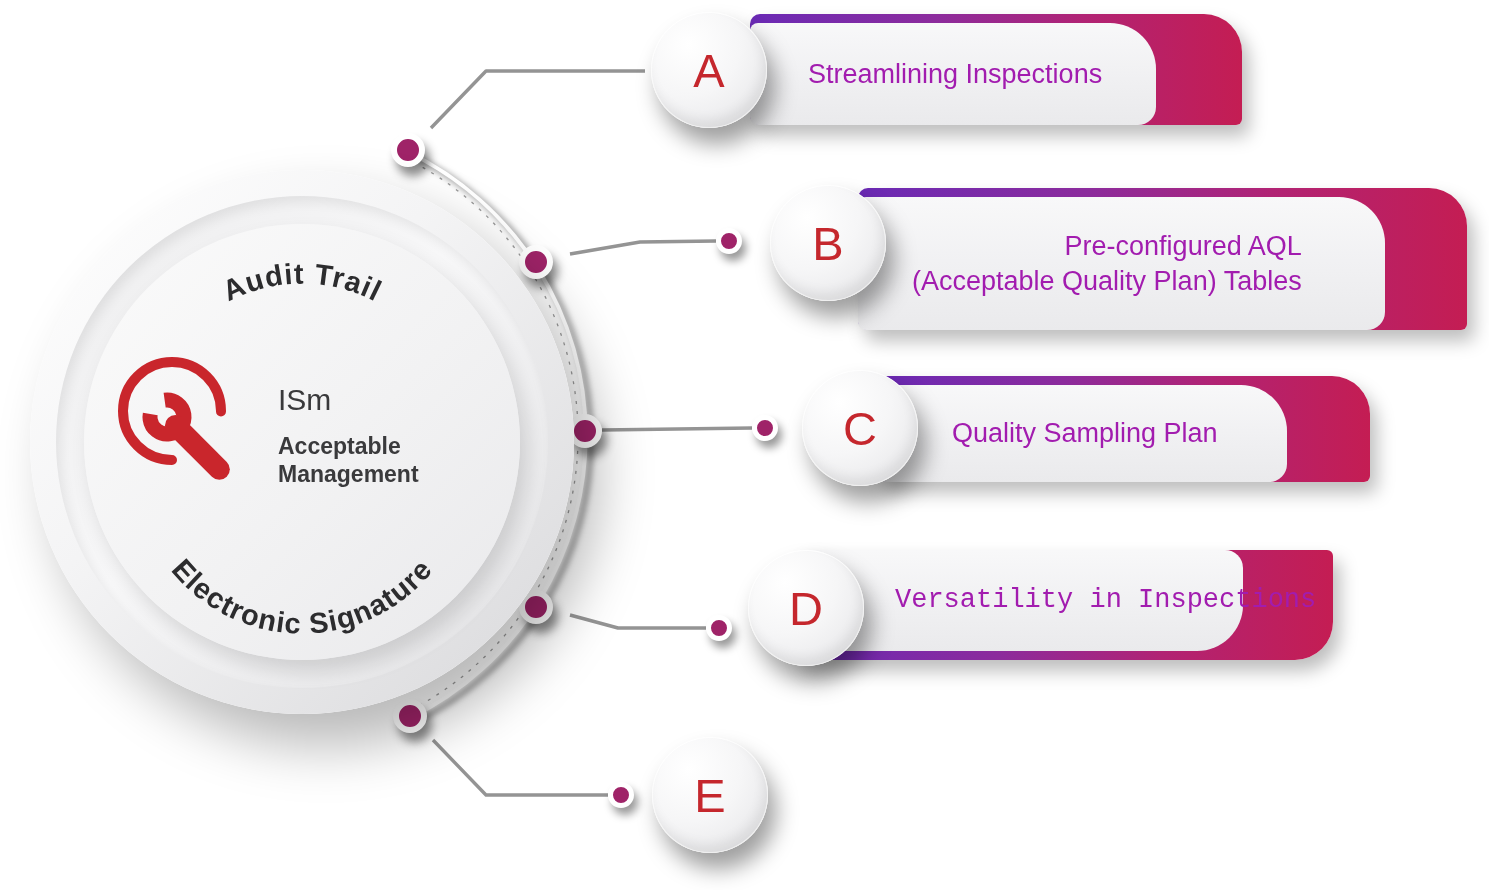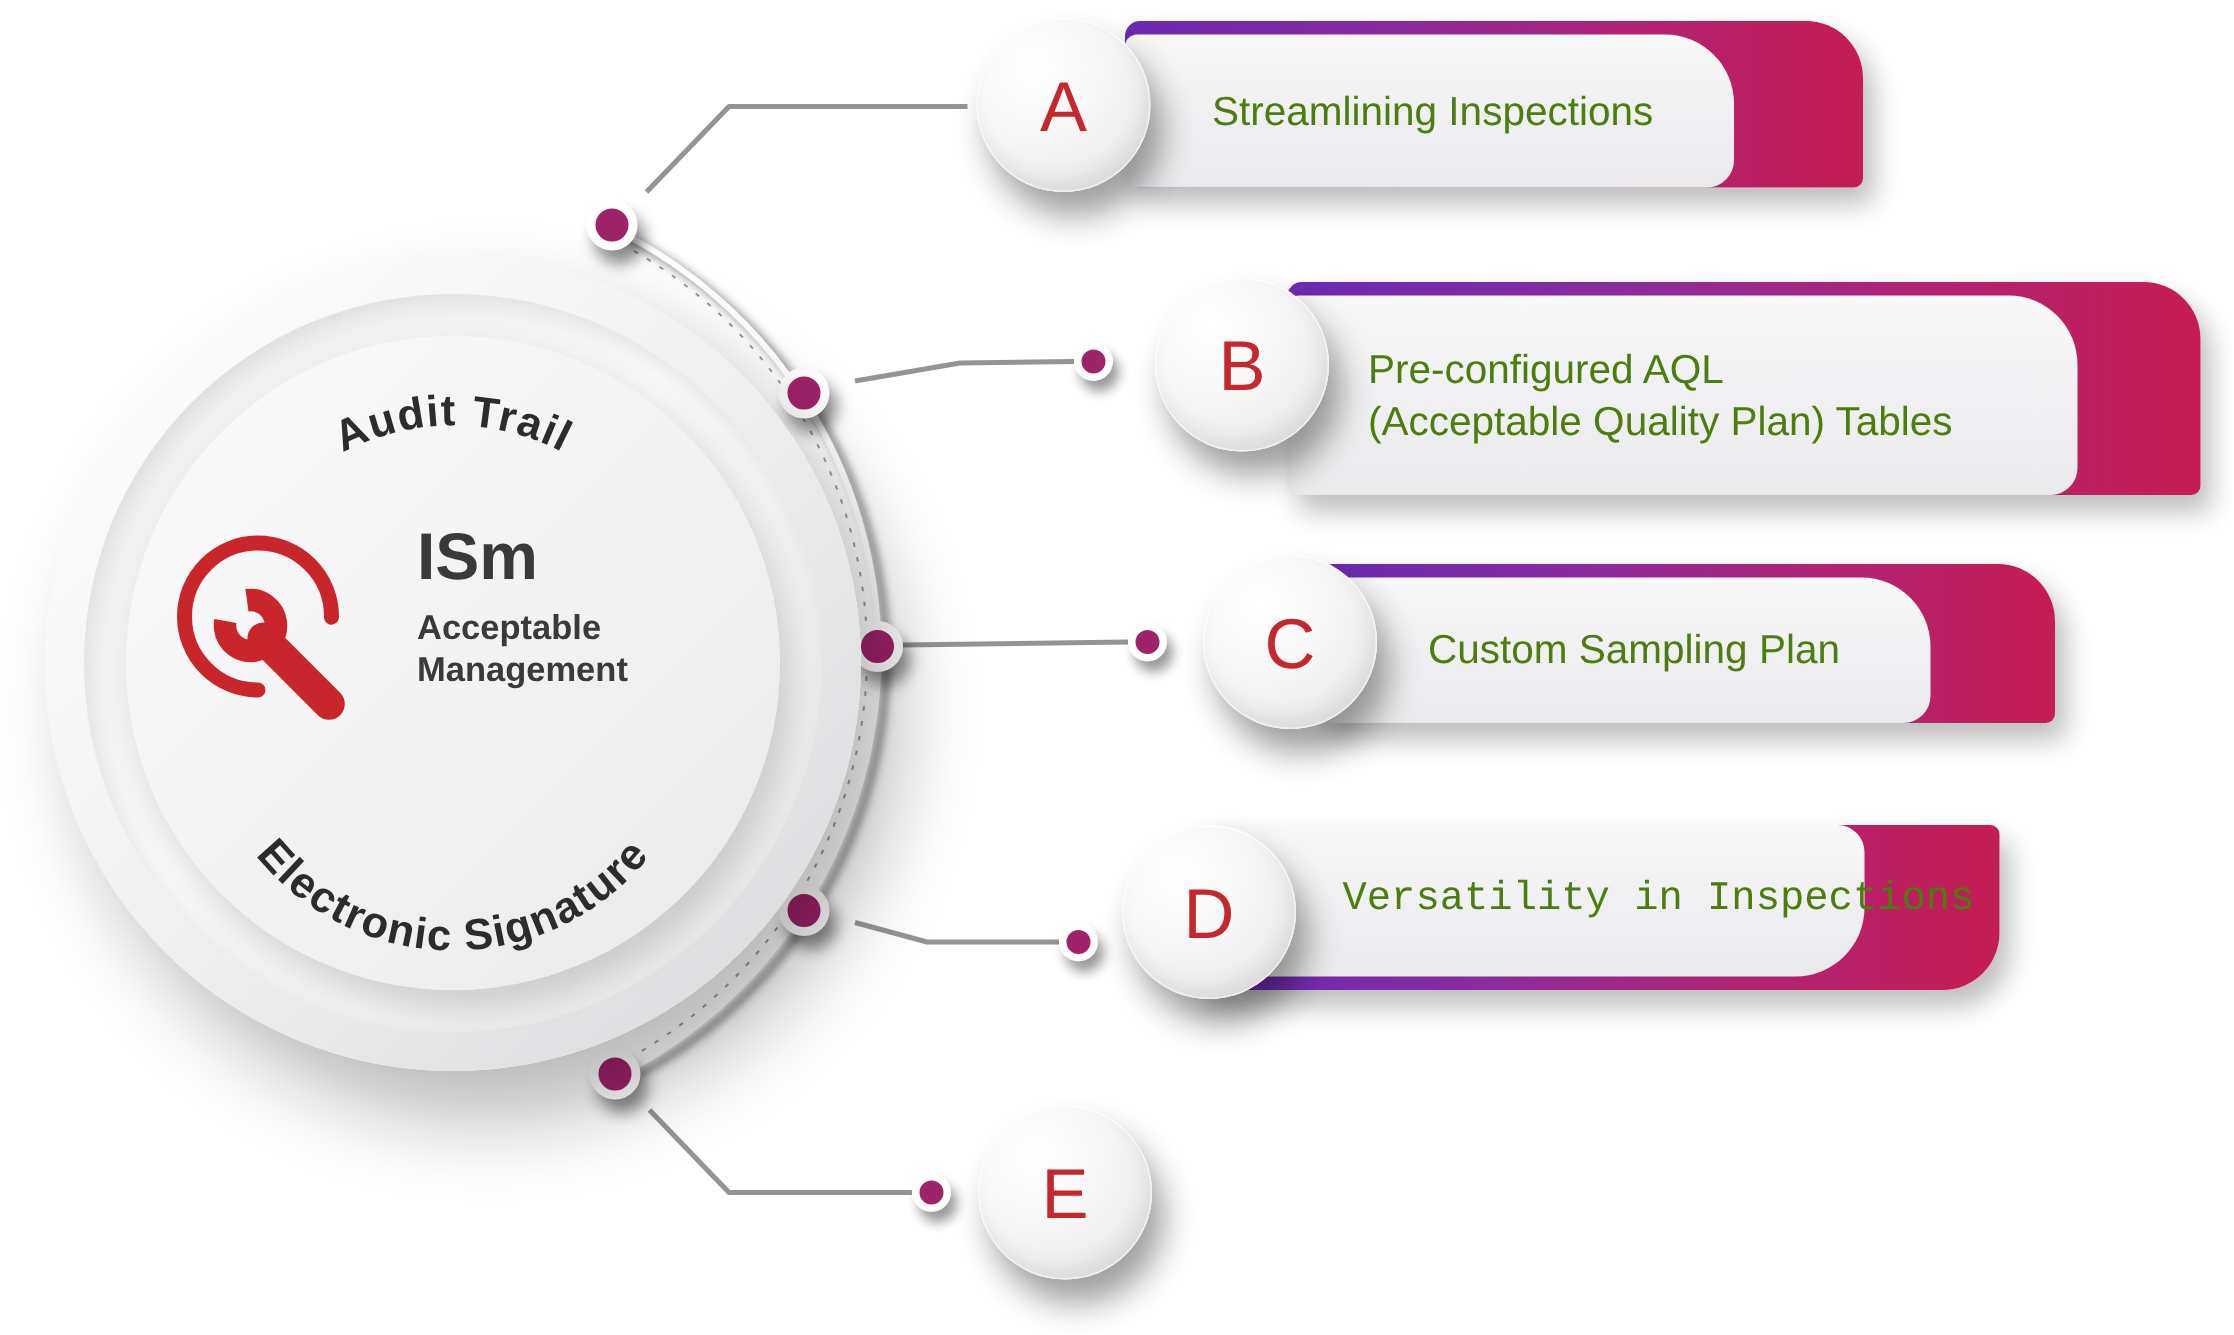--- a/index.html
+++ b/index.html
@@ -26,21 +26,21 @@
     box-shadow:24px 32px 55px rgba(0,0,0,.28);}
   .big-mid{position:absolute;left:26px;top:26px;width:492px;height:492px;border-radius:50%;
     background:linear-gradient(135deg,#ececed 0%,#f7f7f8 45%,#e2e2e4 100%);
     box-shadow:inset 4px 6px 12px rgba(0,0,0,.07);}
   .big-inner{position:absolute;left:28px;top:28px;width:436px;height:436px;border-radius:50%;
     background:linear-gradient(135deg,#fbfbfb 0%,#f2f2f3 55%,#e9e9eb 100%);
     box-shadow:7px 11px 20px rgba(0,0,0,.13);}
   .curved-svg{position:absolute;left:0;top:0;width:544px;height:544px;overflow:visible;}
   .curved-text{fill:#2c2c2e;font-family:"Liberation Sans",sans-serif;font-size:29px;font-weight:700;letter-spacing:1px;}
   .center-title{position:absolute;left:248px;top:178px;width:200px;color:#3a3a3c;}
-  .acronym{font-size:44px;font-weight:700;color:#39393b;line-height:48px;}
+  .acronym{font-size:30px;font-weight:400;color:#39393b;line-height:48px;margin-top:28px;}
   .subtitle{font-size:23px;font-weight:700;line-height:28px;margin-top:8px;}
   .icon-svg{position:absolute;left:82px;top:182px;width:132px;height:132px;overflow:visible;}
   
   .node{position:absolute;width:116px;height:116px;border-radius:50%;z-index:4;
     background:radial-gradient(circle at 32% 28%,#ffffff 0%,#f6f6f7 45%,#eaeaec 78%,#dededf 100%);
     box-shadow:8px 16px 22px rgba(0,0,0,.38),inset -4px -8px 12px rgba(0,0,0,.07),inset 0 0 0 1px #ffffff;
     display:flex;align-items:center;justify-content:center;
     font-size:47px;font-weight:400;color:#c5272d;}
   .node-a{left:651px;top:12px;} .node-b{left:770px;top:185px;} .node-c{left:802px;top:370px;}
   .node-d{left:748px;top:550px;} .node-e{left:652px;top:737px;}
@@ -48,21 +48,21 @@
   .pill{position:absolute;z-index:3;}
   .backplate{position:absolute;left:0;top:0;right:0;bottom:0;
     background:linear-gradient(90deg,#6a2ab5 0%,#8c2b9c 38%,#b12374 68%,#c41d53 100%);
     box-shadow:7px 11px 18px rgba(0,0,0,.26);}
   .pill.top .backplate{border-radius:10px 38px 6px 10px;}
   .pill.bottom .backplate{border-radius:10px 6px 38px 10px;}
   .body{position:absolute;left:0;background:linear-gradient(180deg,#f8f8f9 0%,#f0f0f2 55%,#eaeaec 100%);}
   .pill.top .body{top:9px;bottom:0;border-radius:8px 46px 18px 8px;}
   .pill.bottom .body{top:0;bottom:9px;border-radius:8px 18px 46px 8px;}
   .label{position:absolute;display:flex;flex-direction:column;justify-content:center;
-    font-size:27px;line-height:35px;color:#4d7c0f;white-space:nowrap;}
+    font-size:27px;line-height:35px;color:#a21caf;white-space:nowrap;text-align:right;}
   .pill.top .label{top:9px;bottom:0;}
   .pill.bottom .label{top:0;bottom:9px;}
   .pill-a{left:750px;top:14px;width:492px;height:111px;}   .pill-a .body{width:406px;} .pill-a .label{left:58px;}
   .pill-b{left:858px;top:188px;width:609px;height:142px;}  .pill-b .body{width:527px;} .pill-b .label{left:54px;}
   .pill-c{left:878px;top:376px;width:492px;height:106px;}  .pill-c .body{width:409px;} .pill-c .label{left:74px;}
   .pill-d{left:795px;top:550px;width:538px;height:110px;font-family:Liberation Mono, monospace;}  .pill-d .body{width:448px;} .pill-d .label{left:100px;}
   .pill-e{left:692px;top:741px;width:498px;height:112px;}  .pill-e .body{width:415px;} .pill-e .label{left:100px;}
 </style>
 </head>
 <body>
@@ -139,21 +139,21 @@
     <div class="label">
       <span>Pre-configured AQL</span>
       <span>(Acceptable Quality Plan) Tables</span>
     </div>
   </div>
 
   <div class="pill pill-c top">
     <div class="backplate"></div>
     <div class="body"></div>
     <div class="label">
-      <span>Custom Sampling Plan</span>
+      <span>Quality Sampling Plan</span>
     </div>
   </div>
 
   <div class="pill pill-d bottom">
     <div class="backplate"></div>
     <div class="body"></div>
     <div class="label">
       <span>Versatility in Inspections</span>
     </div>
   </div>

